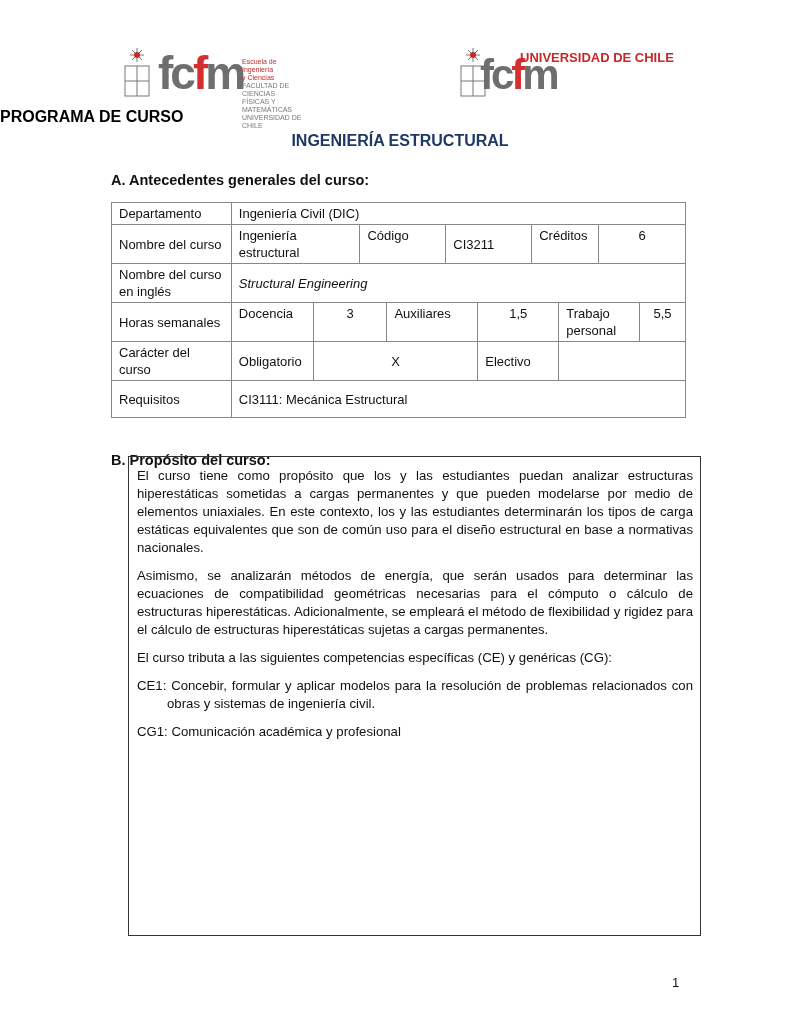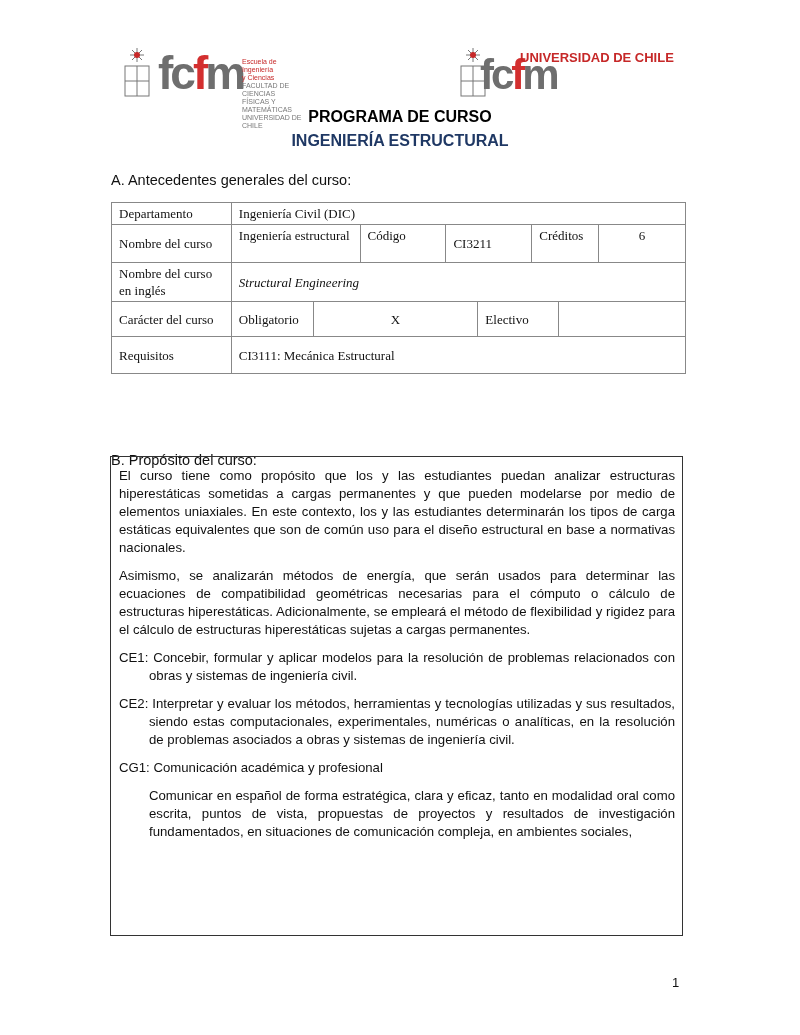--- a/index.html
+++ b/index.html
@@ -8,28 +8,28 @@
   .logo-left { left:122px; top:44px; width:185px; height:60px; }
   .logo-right { left:458px; top:44px; width:225px; height:60px; }
   .crest { position:absolute; left:0; top:2px; width:30px; height:54px; }
   .fcfm { position:absolute; font-family:"Liberation Sans", sans-serif; font-weight:bold; font-size:46px; letter-spacing:-3px; line-height:46px; color:#6e6e6e; }
   .fcfm .f2 { color:#d32f2f; }
   .ll-text { position:absolute; left:120px; top:14px; font-size:7px; line-height:8px; color:#777; }
   .ll-text .red { color:#c62828; }
   .lr-text { position:absolute; left:64px; top:6px; font-size:11px; line-height:15px; font-weight:bold; white-space:nowrap; }
   .lr-text .r { color:#c62828; }
   .lr-text .g { color:#666; font-size:10px; font-weight:normal; }
-  .title1 { left:0; width:800px; top:108px; text-align:center; font-weight:bold; font-size:16px; color:#000; }
+  .title1 { left:0; width:800px; top:108px; font-weight:bold; font-size:16px; color:#000; }
   .title2 { left:0; width:800px; top:132px; text-align:center; font-weight:bold; font-size:16px; color:#1f3864; }
-  .section { font-weight:normal; font-size:14.5px; }
-  table.info { position:absolute; left:111px; top:202px; width:575px; border-collapse:collapse; font-size:13px;font-family:Liberation Serif, serif; }
+  .section { font-weight:bold; font-size:14.5px; }
+  table.info { position:absolute; left:111px; top:202px; width:575px; border-collapse:collapse; font-size:13px; }
   table.info td { border:1px solid #888; padding:2px 7px; vertical-align:top; line-height:17px; }
   .center { text-align:center; }
   .vmid { vertical-align:middle !important; }
-  .box { position:absolute; left:110px; top:456px; width:573px; height:480px; border:1.5px solid #333; box-sizing:border-box; padding:10px 7px 0 8px; font-size:13.2px; line-height:18px; text-align:justify; }
+  .box { position:absolute; left:128px; top:456px; width:573px; height:480px; border:1.5px solid #333; box-sizing:border-box; padding:10px 7px 0 8px; font-size:13.2px; line-height:18px; text-align:justify; }
   .box p { margin:0 0 10px 0; }
   .comp { padding-left:30px; text-indent:-30px; }
   .sub { padding-left:30px; }
   .pagenum { left:672px; top:975px; font-size:13px; }
 </style>
 </head>
 <body>
 
 <div class="abs logo-left">
   <svg class="crest" viewBox="0 0 30 54">
@@ -102,38 +102,46 @@
     <td colspan="2">Ingeniería estructural</td>
     <td colspan="2">Código</td>
     <td colspan="2" class="vmid">CI3211</td>
     <td colspan="2">Créditos</td>
     <td colspan="2" class="center">6</td>
   </tr>
   <tr style="height:38px">
     <td>Nombre del curso en inglés</td>
     <td colspan="10" class="vmid" style="font-style:italic">Structural Engineering</td>
   </tr>
+  <tr style="height:38px">
+    <td class="vmid">Horas semanales</td>
+    <td>Docencia</td>
+    <td colspan="2" class="center">3</td>
+    <td colspan="2">Auxiliares</td>
+    <td colspan="2" class="center">1,5</td>
+    <td colspan="2">Trabajo personal</td>
+    <td class="center">5,5</td>
+  </tr>
   <tr style="height:35px">
     <td class="vmid">Carácter del curso</td>
     <td class="vmid">Obligatorio</td>
     <td colspan="4" class="center vmid">X</td>
     <td colspan="2" class="vmid">Electivo</td>
     <td colspan="3" class="center vmid"></td>
   </tr>
   <tr style="height:37px">
     <td class="vmid">Requisitos</td>
     <td colspan="10" class="vmid">CI3111: Mecánica Estructural</td>
   </tr>
 </tbody>
   </table>
 
 <div class="abs section" style="left:111px; top:452px;">B.   Propósito del curso:</div>
 
 <div class="box">
   <p>El curso tiene como propósito que los y las estudiantes puedan analizar estructuras hiperestáticas sometidas a cargas permanentes y que pueden modelarse por medio de elementos uniaxiales. En este contexto, los y las estudiantes determinarán los tipos de carga estáticas equivalentes que son de común uso para el diseño estructural en base a normativas nacionales.</p>
   <p>Asimismo, se analizarán métodos de energía, que serán usados para determinar las ecuaciones de compatibilidad geométricas necesarias para el cómputo o cálculo de estructuras hiperestáticas. Adicionalmente, se empleará el método de flexibilidad y rigidez para el cálculo de estructuras hiperestáticas sujetas a cargas permanentes.</p>
+  <p>El curso tributa a las siguientes competencias específicas (CE) y genéricas (CG):</p>
   <p class="comp">CE1: Concebir, formular y aplicar modelos para la resolución de problemas relacionados con obras y sistemas de ingeniería civil.</p>
-  <p class="comp">CE2: Interpretar y evaluar los métodos, herramientas y tecnologías utilizadas y sus resultados, siendo estas computacionales, experimentales, numéricas o analíticas, en la resolución de problemas asociados a obras y sistemas de ingeniería civil.</p>
   <p>CG1: Comunicación académica y profesional</p>
-  <p class="sub">Comunicar en español de forma estratégica, clara y eficaz, tanto en modalidad oral como escrita, puntos de vista, propuestas de proyectos y resultados de investigación fundamentados, en situaciones de comunicación compleja, en ambientes sociales,</p>
 </div>
 
 <div class="abs pagenum">1</div>
 
 </body></html>

